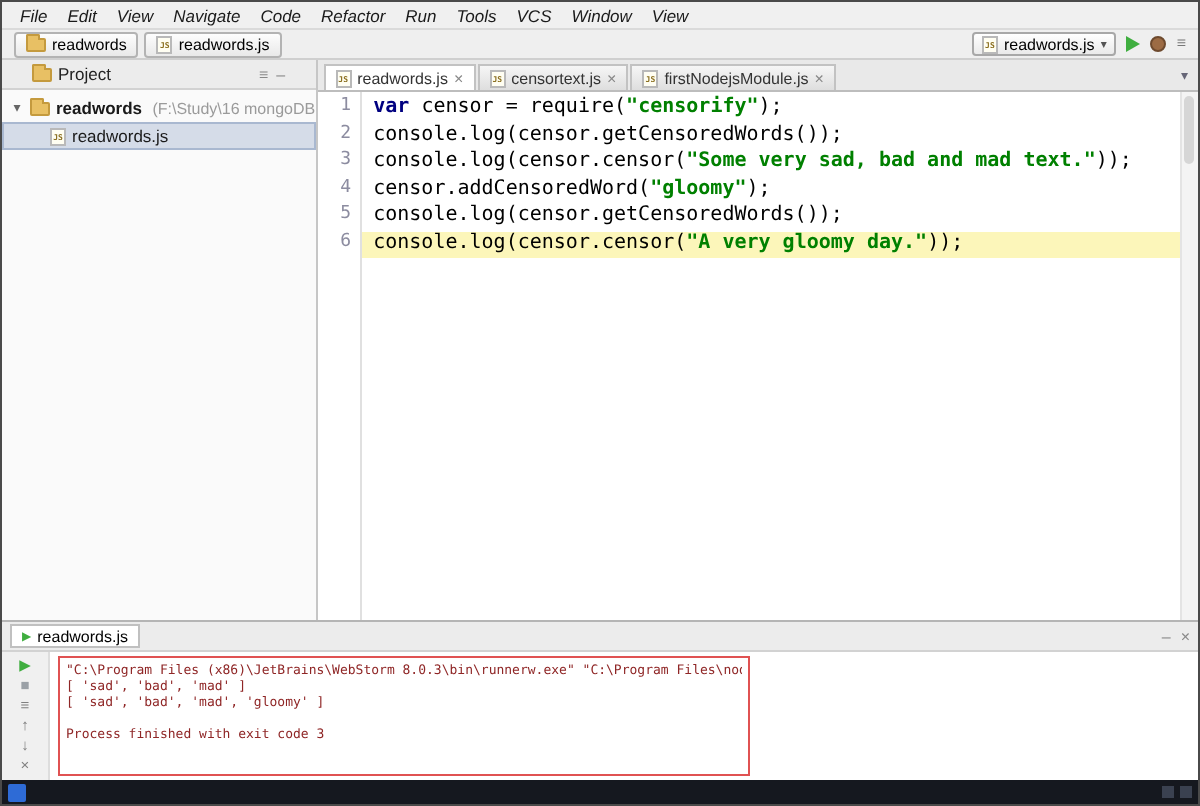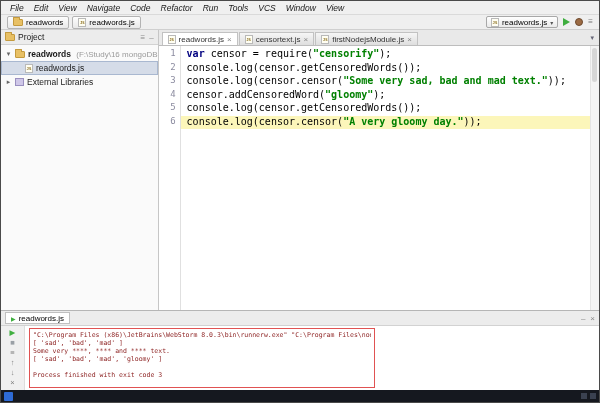--- a/index.html
+++ b/index.html
@@ -23,21 +23,21 @@
   .nav-right{margin-left:auto;display:flex;align-items:center;gap:5px;}
   .combo{display:inline-flex;align-items:center;gap:3px;height:12px;padding:0 4px;border:1px solid #a8a8a8;background:linear-gradient(#ffffff,#eaeaea);font-size:8px;border-radius:2px;box-sizing:border-box;}
   .caret{font-size:6px;color:#555;}
   .play-btn{width:0;height:0;border-left:7px solid #3fae3f;border-top:4.5px solid transparent;border-bottom:4.5px solid transparent;}
   .debug-icon{width:8px;height:8px;border-radius:50%;background:#9c6b44;border:1px solid #6e4a2e;box-sizing:border-box;}
   .mini-icon{font-size:8px;color:#777;line-height:10px;}
 
   
   .main{flex:1;display:flex;min-height:0;}
   .project-panel{flex:0 0 130px;display:flex;flex-direction:column;background:#fafafa;border-right:1px solid #c6c6c6;box-sizing:border-box;}
-  .panel-header{flex:0 0 14px;background:#ececec;border-bottom:1px solid #d2d2d2;display:flex;align-items:center;padding:0 4px;font-size:8.5px;gap:3px;color:#222;}
+  .panel-header{flex:0 0 14px;background:#ececec;border-bottom:1px solid #d2d2d2;display:flex;align-items:center;padding:0 15px;font-size:8.5px;gap:3px;color:#222;}
   .ph-icons{margin-left:auto;display:flex;gap:4px;color:#888;font-size:8px;}
   .tree{padding-top:2px;overflow:hidden;}
   .tree-row{display:flex;align-items:center;height:14px;font-size:8.5px;white-space:nowrap;gap:3px;box-sizing:border-box;overflow:hidden;}
   .tree-row.sel{background:#d5dce8;outline:1px solid #a9b8d0;outline-offset:-1px;}
   .tree-arrow{width:7px;flex:0 0 7px;font-size:7px;color:#666;text-align:center;}
   .tree-label{color:#1a1a1a;}
   .tree-label.b{font-weight:bold;}
   .suffix{color:#9a9a9a;font-size:8px;}
   .i-folder{width:10px;height:7px;background:#e8c064;border:1px solid #c49a3e;border-radius:1px;position:relative;flex:0 0 10px;box-sizing:border-box;}
   .i-folder::before{content:"";position:absolute;top:-3px;left:-1px;width:5px;height:2px;background:#e8c064;border:1px solid #c49a3e;border-bottom:none;border-radius:1px 1px 0 0;}
@@ -142,25 +142,20 @@
             <span class="tree-arrow">▾</span>
             <span class="i-folder"></span>
             <span class="tree-label b">readwords</span>
             <span class="suffix">&nbsp;(F:\Study\16 mongoDB</span>
           </div>
           <div class="tree-row sel" style="padding-left: 14px;">
             <span class="tree-arrow"></span>
             <span class="i-js"></span>
             <span class="tree-label">readwords.js</span>
           </div>
-          <div class="tree-row" style="padding-left: 4px;">
-            <span class="tree-arrow">▸</span>
-            <span class="i-lib"></span>
-            <span class="tree-label">External Libraries</span>
-          </div>
         </div>
     </div>
 
     <div class="editor-col">
       <div class="tabs-row">
         <span style="display:inline-flex;align-items:flex-end;gap:1px;">
             <div class="etab active">
               <span class="i-js"></span>
               <span>readwords.js</span>
               <span class="tab-close">×</span>
@@ -218,21 +213,20 @@
           <div class="tool-icon" style="color: rgb(128, 128, 128);">≡</div>
           <div class="tool-icon" style="color: rgb(128, 128, 128);">↑</div>
           <div class="tool-icon" style="color: rgb(128, 128, 128);">↓</div>
           <div class="tool-icon" style="color: rgb(128, 128, 128);">×</div>
         </div>
       <div class="console">
         <div class="console-box">
           <div>
               <div class="console-line">"C:\Program Files (x86)\JetBrains\WebStorm 8.0.3\bin\runnerw.exe" "C:\Program Files\nodejs\node.exe" readwords.js</div>
               <div class="console-line">[ 'sad', 'bad', 'mad' ]</div>
-              <div class="console-line">Some very ****, **** and **** text.</div>
               <div class="console-line">[ 'sad', 'bad', 'mad', 'gloomy' ]</div>
               <div class="console-line">&nbsp;</div>
               <div class="console-line">Process finished with exit code 3</div>
             </div>
         </div>
       </div>
     </div>
   </div>
 
   <div class="taskbar">

